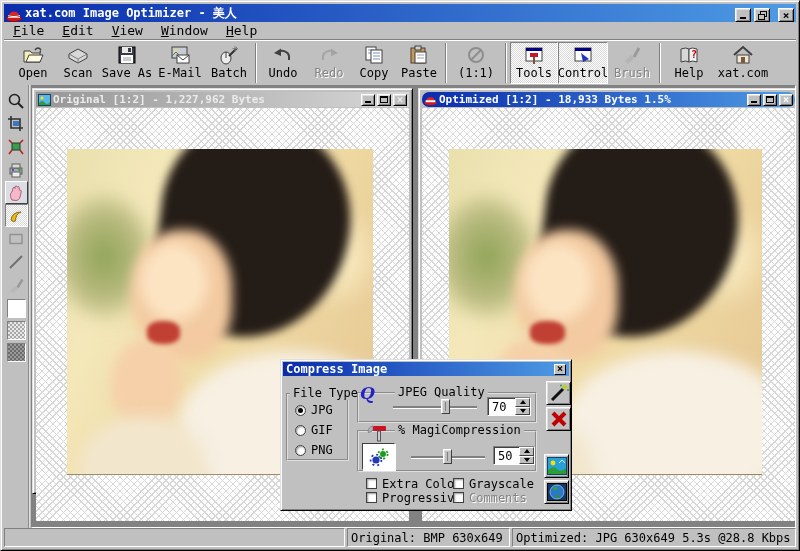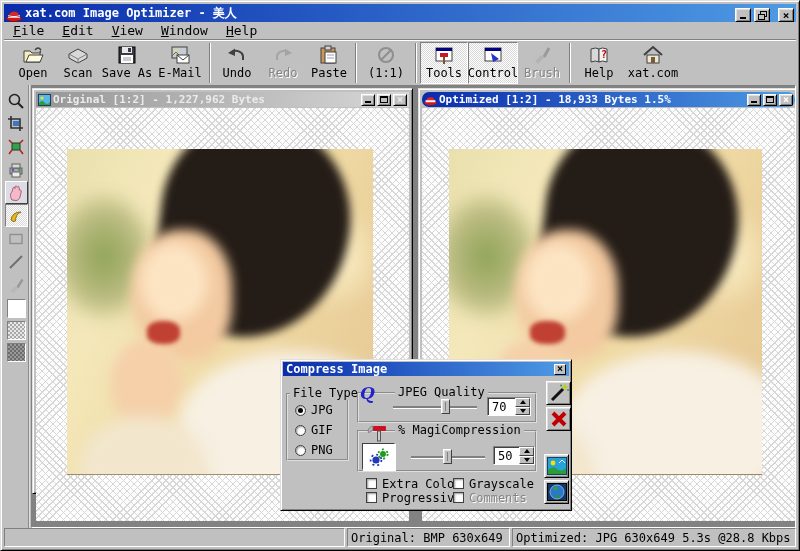--- a/index.html
+++ b/index.html
@@ -225,34 +225,55 @@
     <div class="tbtn" style="width:52px">
       <svg class="ticon" width="22" height="20" viewBox="0 0 22 20">
           <rect x="3" y="2" width="15" height="11" fill="#c8ccd4" stroke="#404040"></rect>
           <circle cx="7" cy="6" r="1.6" fill="#e8e060"></circle>
           <path d="M3 11 l4 -4 4 4" fill="none" stroke="#607060"></path>
           <rect x="8" y="10" width="12" height="8" fill="#fff" stroke="#404040"></rect>
           <path d="M8 10 L14 15 L20 10" fill="none" stroke="#404040"></path>
         </svg>
       <span class="lbl">E-Mail</span>
     </div>
+    <div class="tbtn" style="width:46px">
+      <svg class="ticon" width="22" height="20" viewBox="0 0 22 20">
+          <ellipse cx="8" cy="13" rx="5" ry="6" fill="#ececec" stroke="#404040"></ellipse>
+          <line x1="8" y1="7" x2="8" y2="13" stroke="#404040"></line>
+          <line x1="11" y1="11" x2="19" y2="3" stroke="#303030" stroke-width="2"></line>
+          <path d="M17 1 v5 M14.5 3.5 h5" stroke="#808080" stroke-width="1"></path>
+        </svg>
+      <span class="lbl">Batch</span>
+    </div>
     <div class="tsep"></div>
     <div class="tbtn" style="width:46px">
       <svg class="ticon" width="22" height="20" viewBox="0 0 22 20">
           <path d="M6 7 A7 6 0 0 1 17 11 L17 15" fill="none" stroke="#404040" stroke-width="2"></path>
           <path d="M2 8 L9 3.5 L9 11 Z" fill="#404040"></path>
         </svg>
       <span class="lbl">Undo</span>
     </div>
     <div class="tbtn disabled" style="width:46px">
       <svg class="ticon" width="22" height="20" viewBox="0 0 22 20">
           <path d="M16 7 A7 6 0 0 0 5 11 L5 15" fill="none" stroke="#a4a4a4" stroke-width="2"></path>
           <path d="M20 8 L13 3.5 L13 11 Z" fill="#a4a4a4"></path>
         </svg>
       <span class="lbl">Redo</span>
+    </div>
+    <div class="tbtn" style="width:44px">
+      <svg class="ticon" width="22" height="20" viewBox="0 0 22 20">
+          <rect x="3" y="2" width="10" height="13" fill="#fff" stroke="#404040"></rect>
+          <line x1="5" y1="5" x2="11" y2="5" stroke="#8090c0"></line>
+          <line x1="5" y1="8" x2="11" y2="8" stroke="#8090c0"></line>
+          <rect x="8" y="5" width="11" height="13" fill="#fff" stroke="#404040"></rect>
+          <line x1="10" y1="8" x2="17" y2="8" stroke="#8090c0"></line>
+          <line x1="10" y1="11" x2="17" y2="11" stroke="#8090c0"></line>
+          <line x1="10" y1="14" x2="17" y2="14" stroke="#8090c0"></line>
+        </svg>
+      <span class="lbl">Copy</span>
     </div>
     <div class="tbtn" style="width:46px">
       <svg class="ticon" width="22" height="20" viewBox="0 0 22 20">
           <rect x="3" y="3" width="14" height="15" fill="#c89858" stroke="#404040"></rect>
           <rect x="7" y="1" width="6" height="4" fill="#d0d0d0" stroke="#404040"></rect>
           <rect x="7" y="7" width="11" height="11" fill="#fff" stroke="#404040"></rect>
           <line x1="9" y1="10" x2="16" y2="10" stroke="#9aa0b0"></line>
           <line x1="9" y1="13" x2="16" y2="13" stroke="#9aa0b0"></line>
         </svg>
       <span class="lbl">Paste</span>

